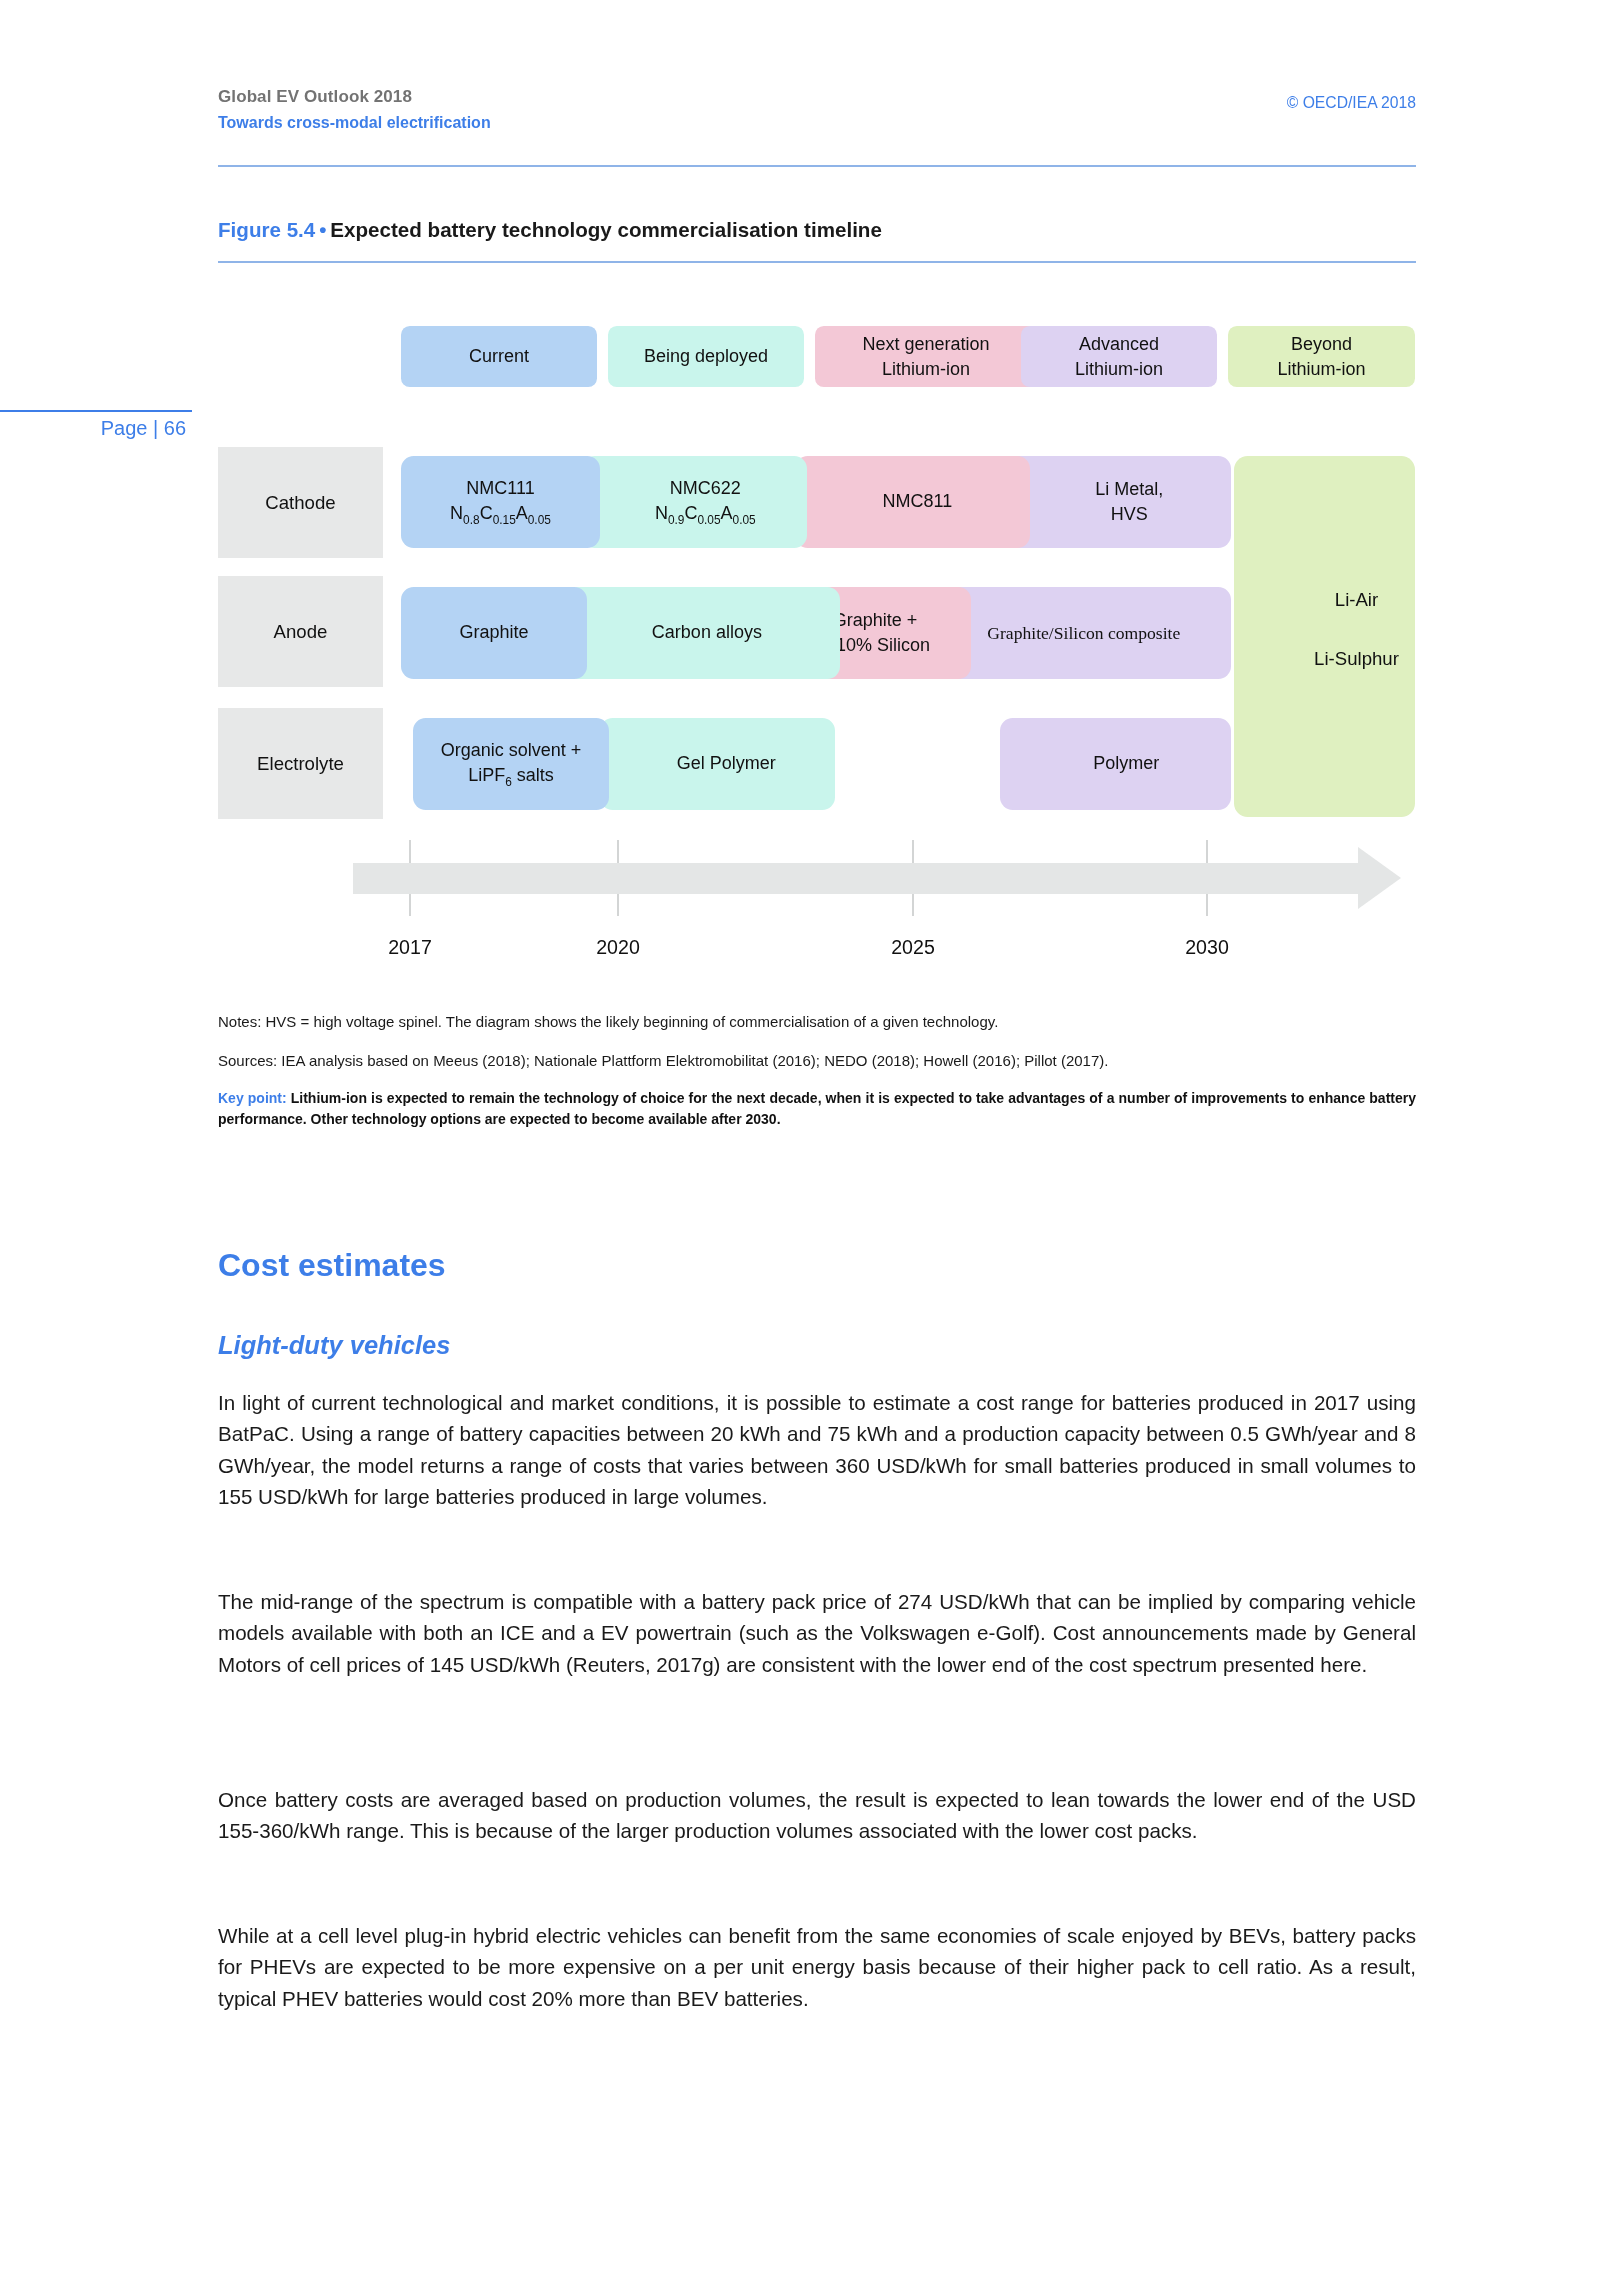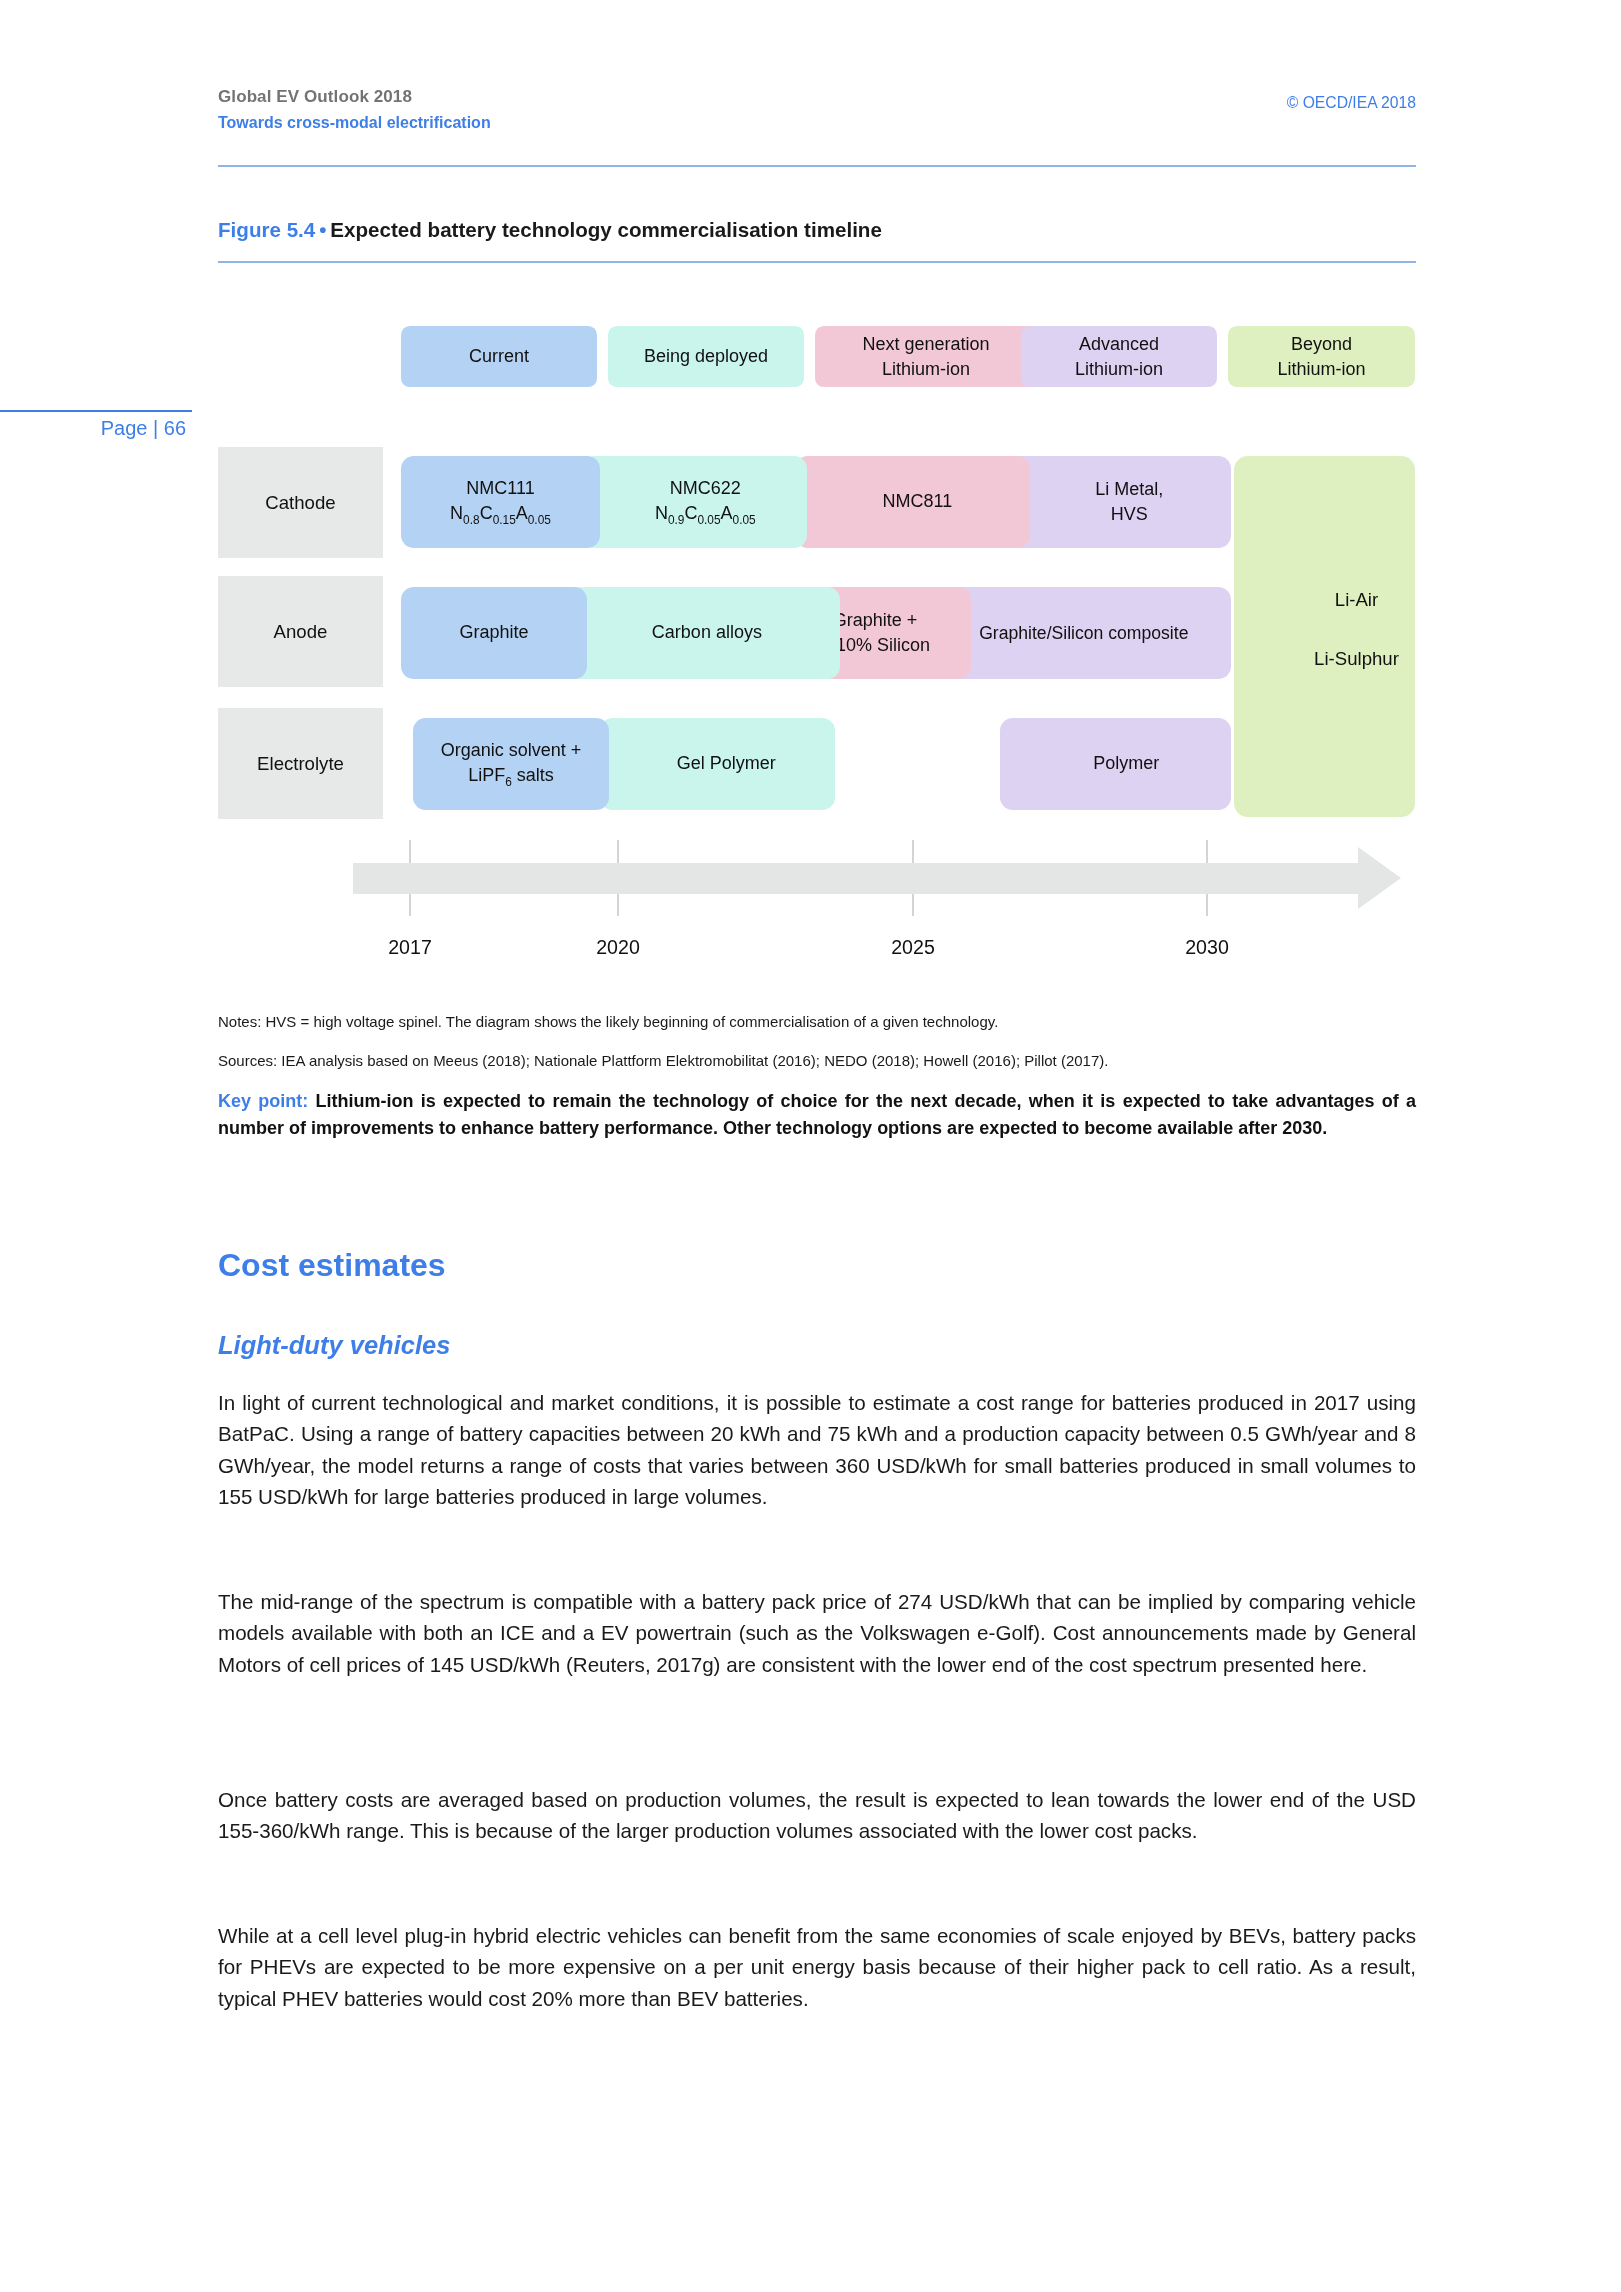--- a/index.html
+++ b/index.html
@@ -201,21 +201,21 @@
     color: #1a1a1a;
     line-height: 1.3;
   }
 
   
   .keypoint {
     position: absolute;
     left: 218px;
     top: 1088px;
     width: 1198px;
-    font-size: 18px;
+    font-size: 14px;
     font-weight: bold;
     line-height: 1.52;
     text-align: justify;
     color: #111;
   }
   .keypoint .kp-label { color: #3d7ee8; }
 
   
   .h1 {
     position: absolute;
@@ -326,21 +326,21 @@
       <span>Graphite</span>
     </div>
     <div class="fig-el tech-bar" style="left:566px; top:587px; width:274px; height:92px; background:#c9f5ec; z-index:3;">
       <span style="padding-left:7.8px;">Carbon alloys</span>
     </div>
     <div class="fig-el tech-bar" style="left:779px; top:587px; width:192px; height:92px; background:#f3c8d6; z-index:2; white-space:pre-line;">
       <span>Graphite +
 5-10% Silicon</span>
     </div>
     <div class="fig-el tech-bar" style="left:919px; top:587px; width:312px; height:92px; background:#ddd2f2; z-index:1; font-size:17.6px;">
-      <span style="padding-left:17.6px;">Graphite/Silicon composite</span>
+      <span style="padding-left:17.6px;font-family:Liberation Serif, serif;">Graphite/Silicon composite</span>
     </div>
 
     <div class="fig-el tech-bar" style="left:413px; top:718px; width:196px; height:92px; background:#b4d3f4; z-index:4;">
       <span>
         <span>Organic solvent +</span><br>
         <span>LiPF<sub>6</sub> salts</span>
       </span>
     </div>
     <div class="fig-el tech-bar" style="left:600px; top:718px; width:235px; height:92px; background:#c9f5ec; z-index:3;">
       <span style="padding-left:17.6px;">Gel Polymer</span>

